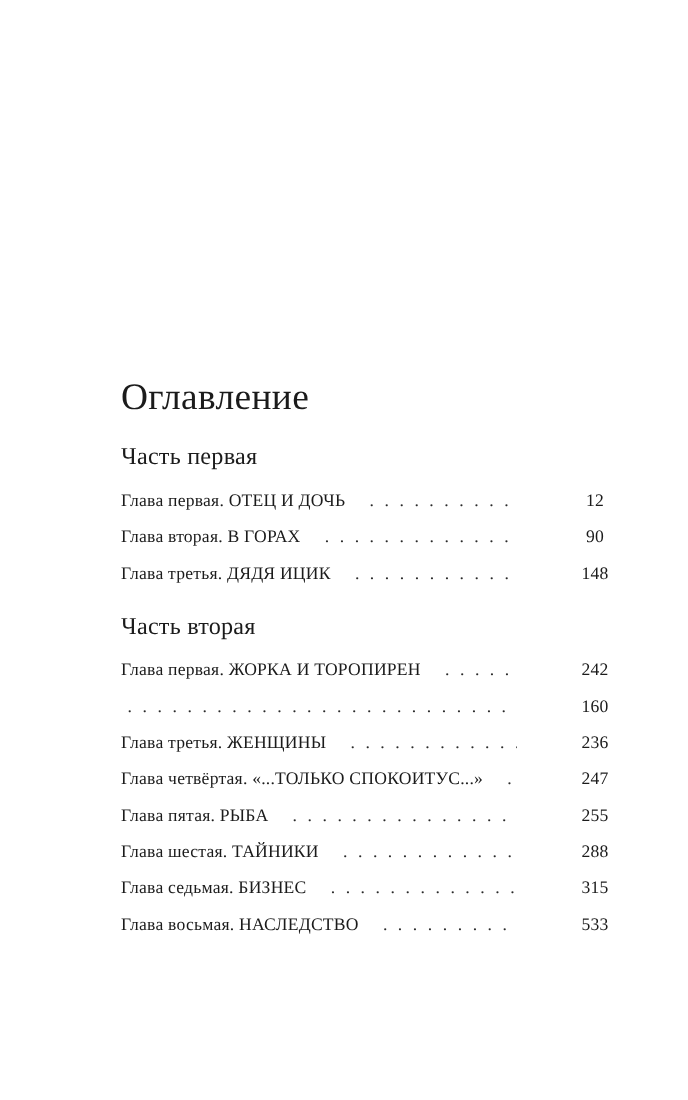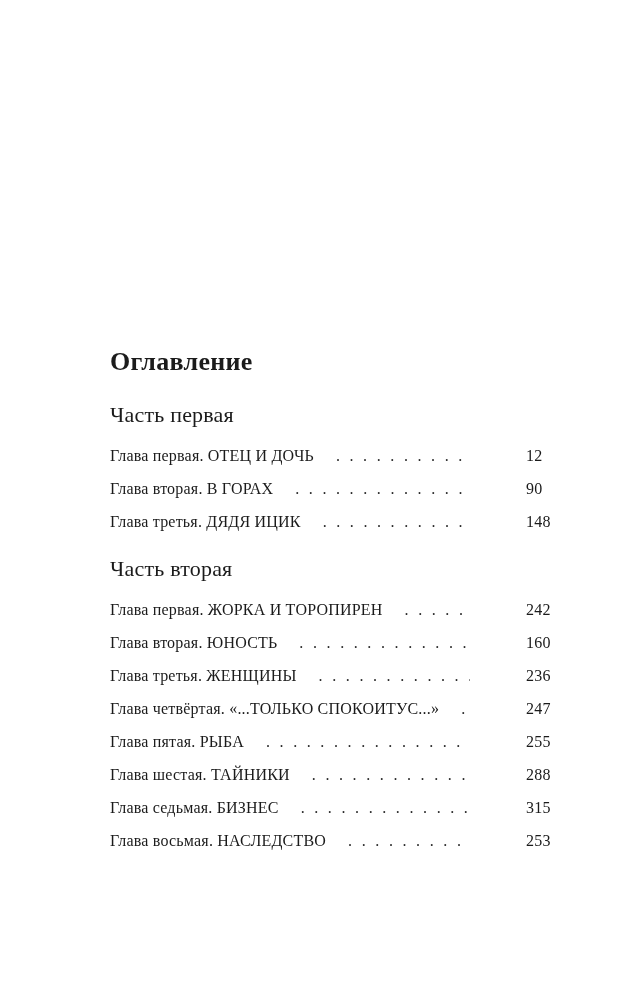--- a/index.html
+++ b/index.html
@@ -15,23 +15,23 @@
     color: #1b1b1b;
   }
   .page {
     box-sizing: border-box;
     width: 625px;
     height: 1000px;
     padding: 346px 69px 0 110px;
     background: #ffffff;
   }
   .toc-title {
-    font-size: 26px;
+    font-size: 34px;
     line-height: 32px;
-    font-weight: 700;
+    font-weight: 400;
     margin: 0 0 24px 0;
     letter-spacing: 0.3px;
   }
   .part-header {
     font-size: 22px;
     line-height: 25px;
     margin: 0 0 18px 0;
     letter-spacing: 0.2px;
   }
   .part-section + .part-section {
@@ -57,21 +57,21 @@
     margin: 0 4px 0 6px;
     color: #2a2a2a;
   }
   .toc-dots::after {
     content: ". . . . . . . . . . . . . . . . . . . . . . . . . . . . . . . . . . . . . . . . . . . . .";
     letter-spacing: 2.8px;
   }
   .toc-page {
     flex: 0 0 auto;
     min-width: 30px;
-    text-align: left;
+    text-align: center;
     white-space: nowrap;
     margin-left: 36px;
   }
 </style>
 </head>
 <body>
 
 <div class="page">
 
   <h1 class="toc-title">Оглавление</h1>
@@ -102,21 +102,20 @@
     <div class="part-header">
       <div>Часть вторая</div>
     </div>
 
     <div class="toc-row">
       <span class="toc-label">Глава первая. ЖОРКА И ТОРОПИРЕН</span>
       <span class="toc-dots"></span>
       <span class="toc-page">242</span>
     </div>
     <div class="toc-row">
-      <span class="toc-label">Глава вторая. ЮНОСТЬ</span>
       <span class="toc-dots"></span>
       <span class="toc-page">160</span>
     </div>
     <div class="toc-row">
       <span class="toc-label">Глава третья. ЖЕНЩИНЫ</span>
       <span class="toc-dots"></span>
       <span class="toc-page">236</span>
     </div>
     <div class="toc-row">
       <span class="toc-label">Глава четвёртая. «...ТОЛЬКО СПОКОИТУС...»</span>
@@ -134,17 +133,17 @@
       <span class="toc-page">288</span>
     </div>
     <div class="toc-row">
       <span class="toc-label">Глава седьмая. БИЗНЕС</span>
       <span class="toc-dots"></span>
       <span class="toc-page">315</span>
     </div>
     <div class="toc-row">
       <span class="toc-label">Глава восьмая. НАСЛЕДСТВО</span>
       <span class="toc-dots"></span>
-      <span class="toc-page">253</span>
+      <span class="toc-page">533</span>
     </div>
   </div>
 
 </div>
 
 </body></html>

